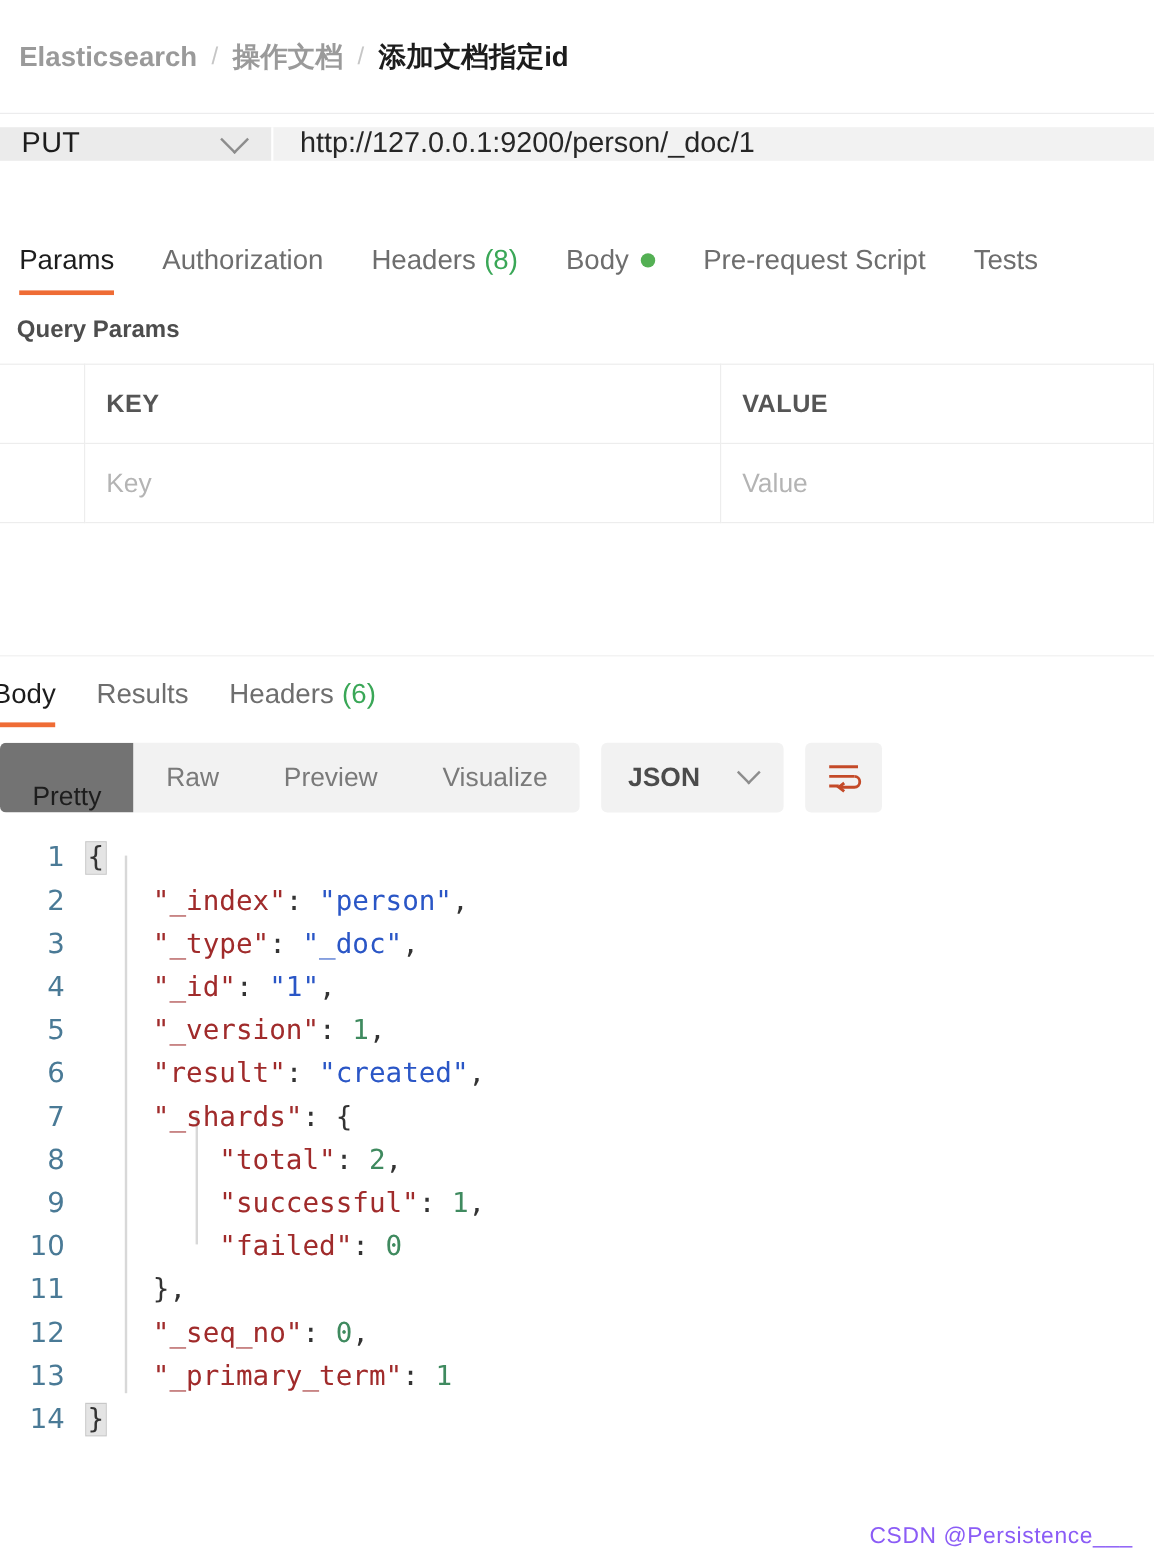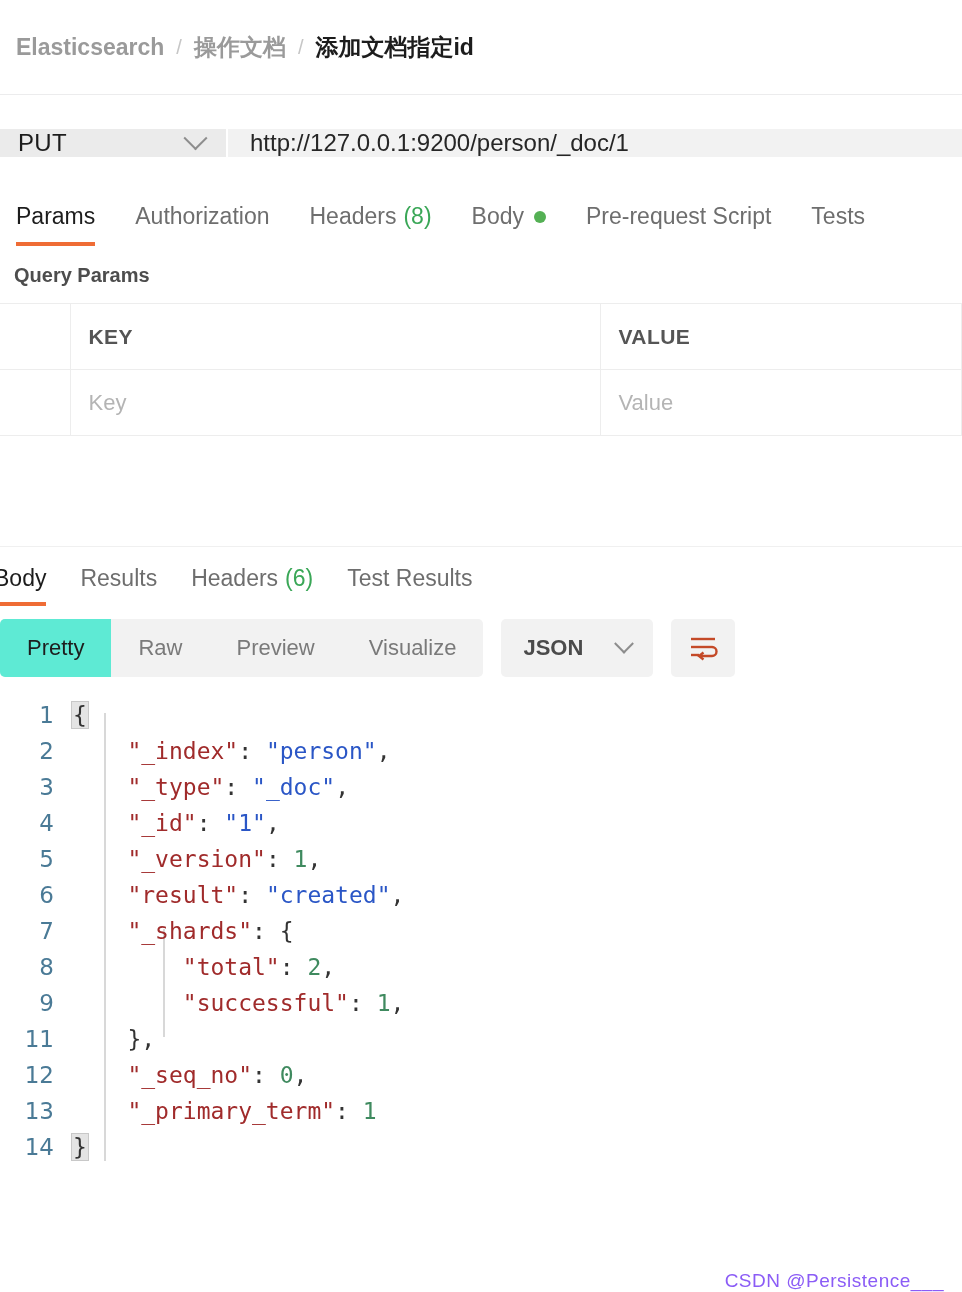--- a/index.html
+++ b/index.html
@@ -38,21 +38,21 @@
   }
   .crumb-sep {
     font-size: 20px;
     color: #c6c6c6;
     margin: 0 12px;
   }
 
   
   .urlbar {
     display: flex;
-    align-items: center;
+    align-items: flex-start;
     height: 73px;
     margin: 11px 0 0 0;
   }
   .method-box {
     width: 228px;
     background: #ebebeb;
     display: flex;
     align-items: center;
     justify-content: space-between;
     padding: 0 22px 0 18px;
@@ -190,22 +190,23 @@
     margin-left: 0;
   }
   .seg-btn {
     font-size: 22px;
     color: #7a7a7a;
     display: flex;
     align-items: center;
     padding: 0 27px;
   }
   .seg-btn.active {
-    background: #5eead4;
+    background: #737373;
     color: #1d1d1d;
+    align-items: flex-end;
   }
   .json-box {
     margin-left: 18px;
     background: #f2f2f2;
     border-radius: 5px;
     height: 58px;
     display: flex;
     align-items: center;
     padding: 0 22px;
     box-sizing: border-box;
@@ -367,23 +368,20 @@
   <div class="tab active">
     <span>Body</span>
   </div>
   <div class="tab">
     <span>Results</span>
   </div>
   <div class="tab">
     <span>Headers</span>
     <span class="count-green">(6)</span>
   </div>
-  <div class="tab">
-    <span>Test Results</span>
-  </div>
 </div>
 
 <div class="fmt-row">
   <div class="seg">
     <div class="seg-btn active">
       <span>Pretty</span>
     </div>
     <div class="seg-btn">
       <span>Raw</span>
     </div>
@@ -445,20 +443,24 @@
   </div>
   <div class="code-line">
     <span class="lno">8</span>
     <span class="ltext"><span class="p">        </span><span class="k">"total"</span><span class="p">: </span><span class="n">2</span><span class="p">,</span></span>
   </div>
   <div class="code-line">
     <span class="lno">9</span>
     <span class="ltext"><span class="p">        </span><span class="k">"successful"</span><span class="p">: </span><span class="n">1</span><span class="p">,</span></span>
   </div>
   <div class="code-line">
+    <span class="lno">10</span>
+    <span class="ltext"><span class="p">        </span><span class="k">"failed"</span><span class="p">: </span><span class="n">0</span></span>
+  </div>
+  <div class="code-line">
     <span class="lno">11</span>
     <span class="ltext"><span class="p">    },</span></span>
   </div>
   <div class="code-line">
     <span class="lno">12</span>
     <span class="ltext"><span class="p">    </span><span class="k">"_seq_no"</span><span class="p">: </span><span class="n">0</span><span class="p">,</span></span>
   </div>
   <div class="code-line">
     <span class="lno">13</span>
     <span class="ltext"><span class="p">    </span><span class="k">"_primary_term"</span><span class="p">: </span><span class="n">1</span></span>

